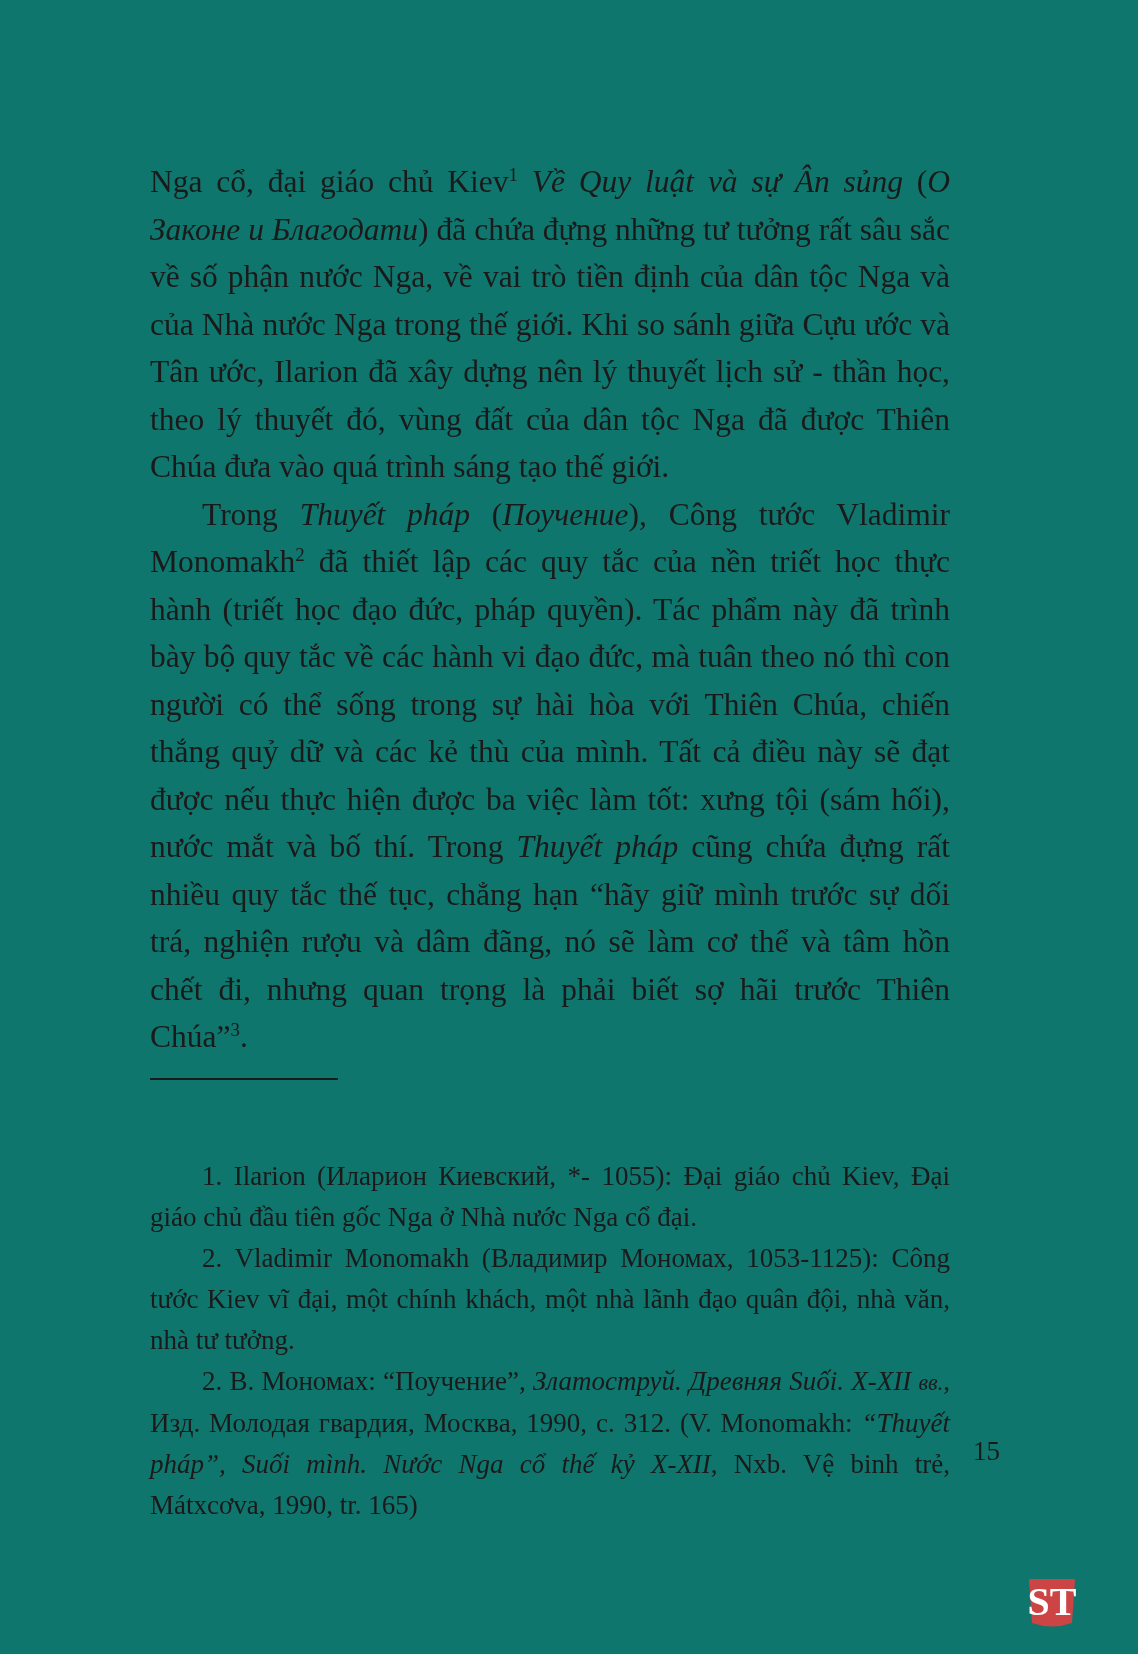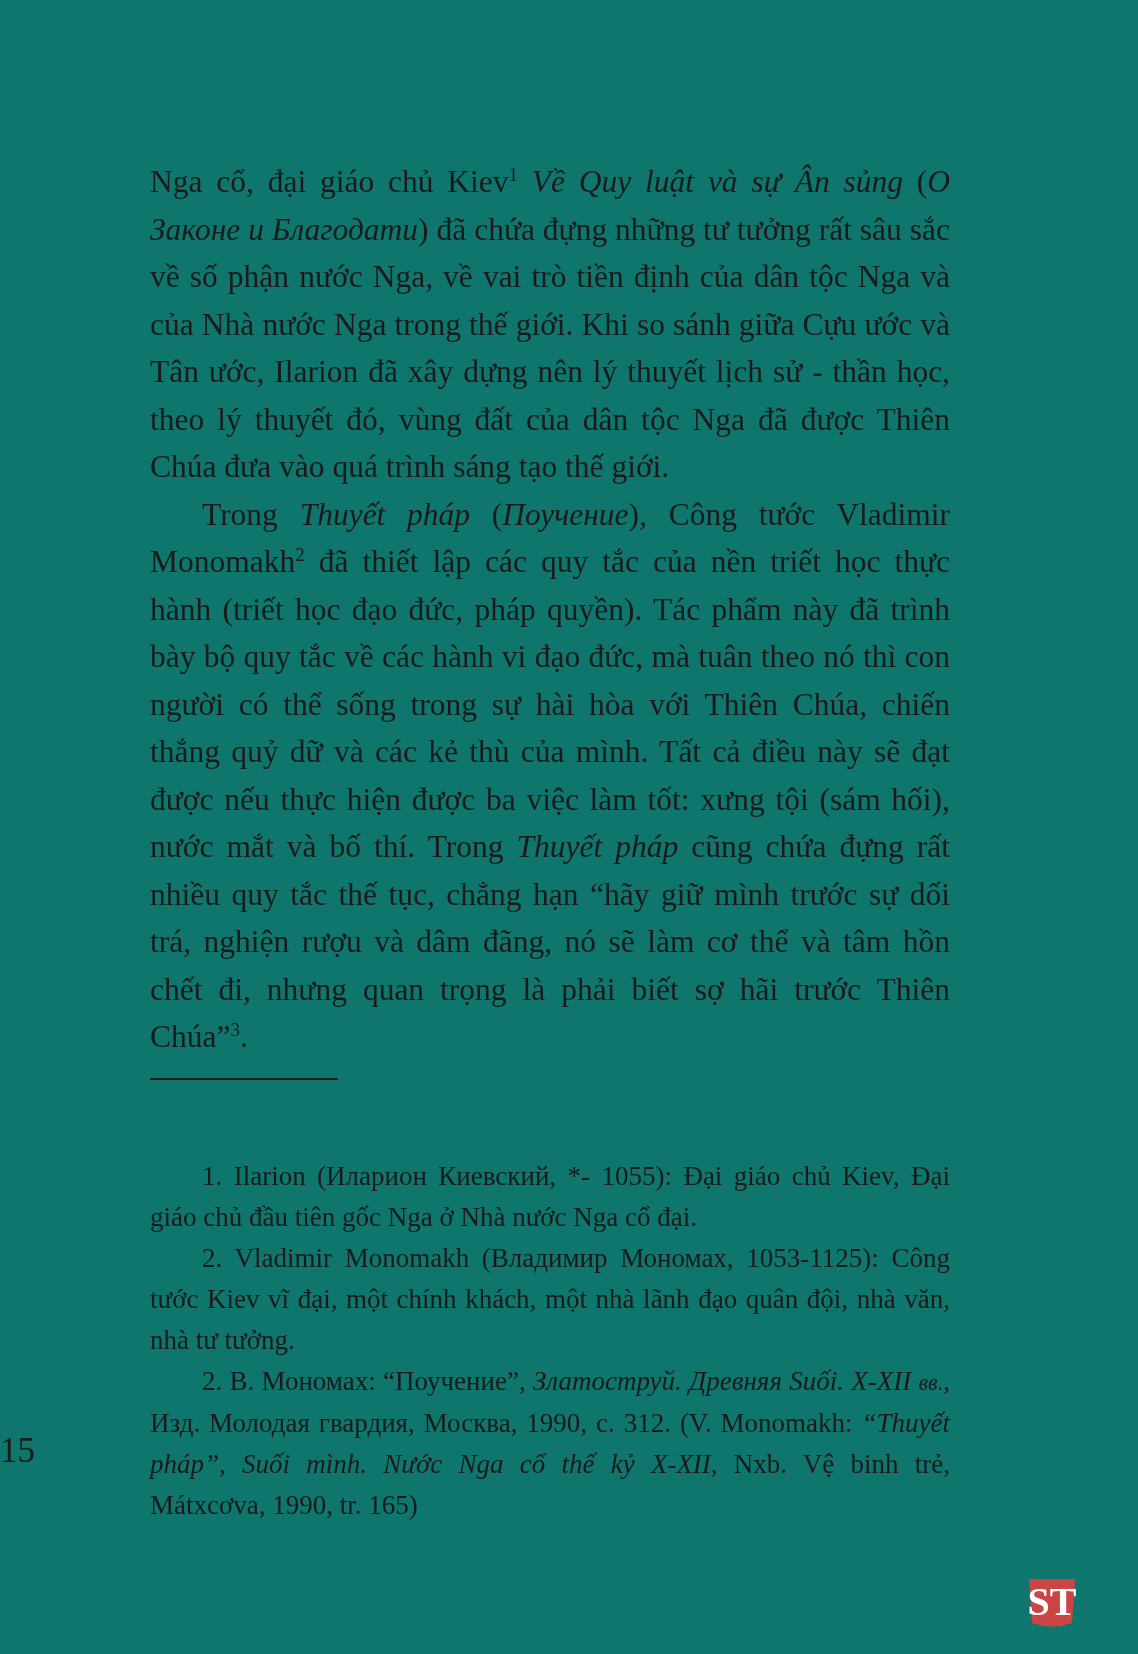--- a/index.html
+++ b/index.html
@@ -82,22 +82,22 @@
   p.fn .small-ital {
     font-style: italic;
     font-size: 0.82em;
   }
 
   .page-number {
     position: absolute;
     left: 0;
     top: 1432px;
     width: 1000px;
-    text-align: left;
-    font-size: 35px;
+    text-align: right;
+    font-size: 27px;
     line-height: 38px;
   }
 
   .logo {
     position: absolute;
     left: 1023px;
     top: 1568px;
     width: 58px;
     height: 62px;
   }

